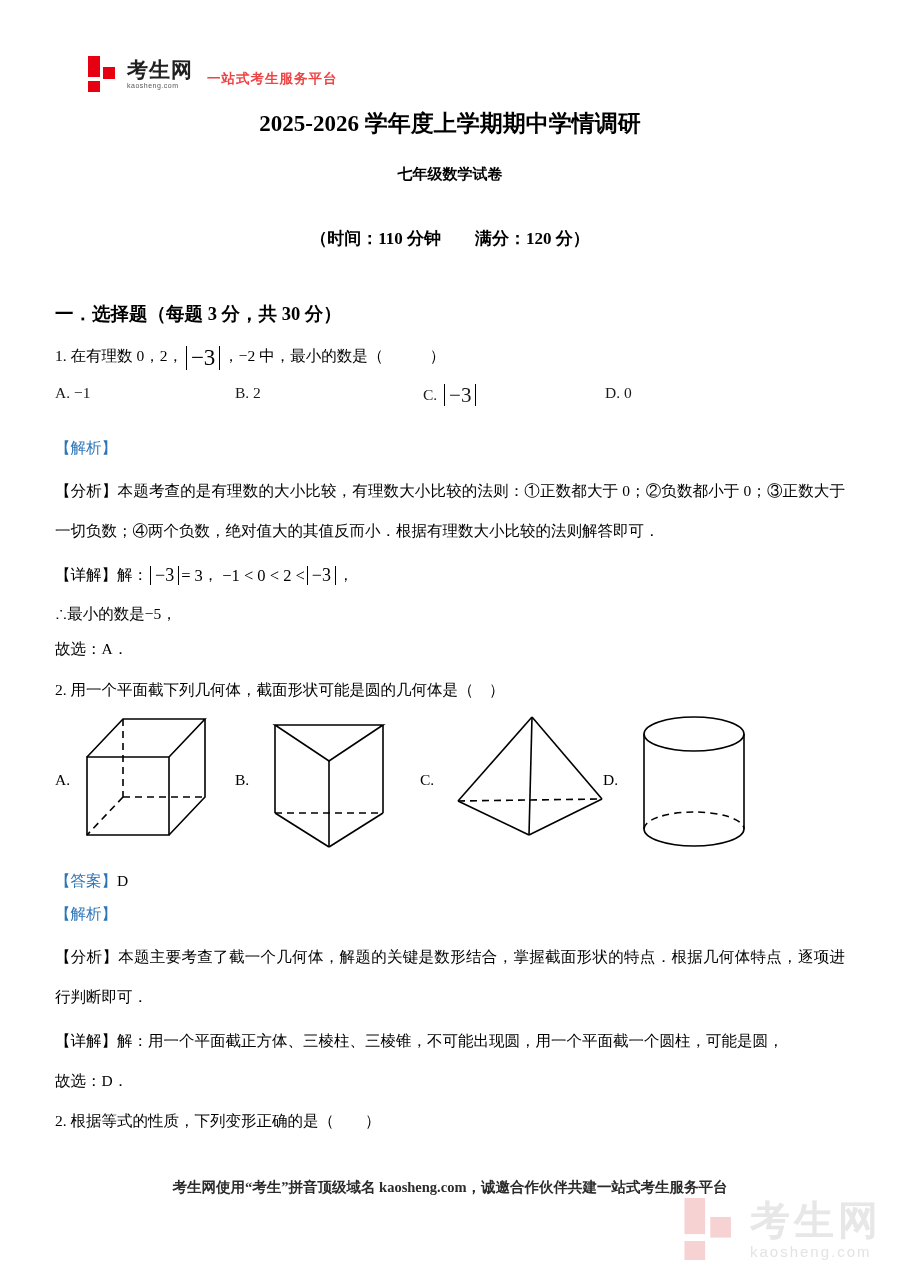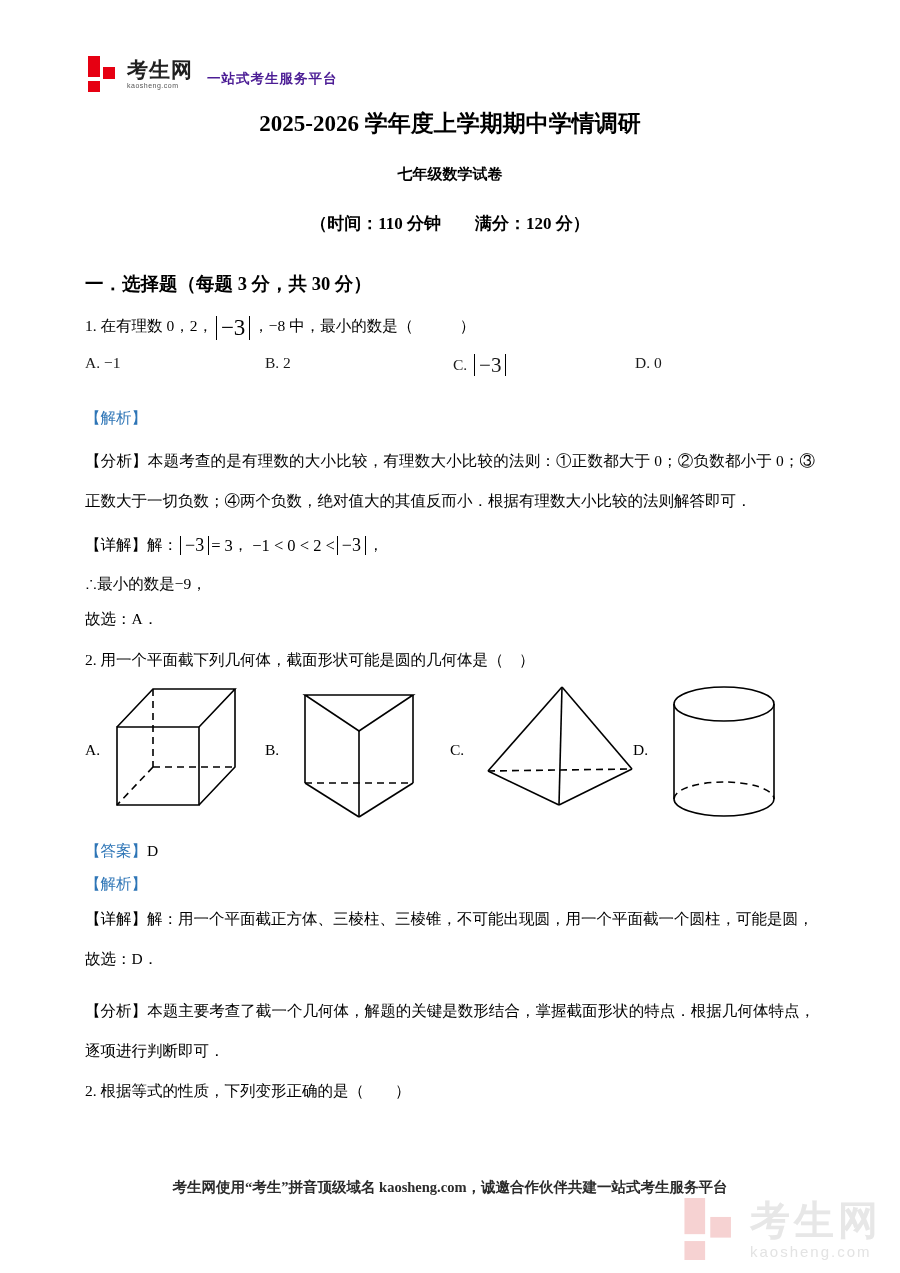--- a/index.html
+++ b/index.html
@@ -10,27 +10,27 @@
     font-family:"Liberation Serif","DejaVu Serif",serif;
     color:#1a1a1a;
     overflow:hidden;
   }
   
   .logo-row{position:absolute;top:56px;left:88px;display:flex;align-items:center;}
   .logo-icon{display:block;margin-right:7px;}
   .logo-text-block{display:flex;flex-direction:column;line-height:1;}
   .logo-name{font-size:21px;font-weight:bold;color:#202020;letter-spacing:1px;font-family:"Liberation Sans",sans-serif;}
   .logo-domain{font-size:7px;color:#555;margin-top:2px;font-family:"Liberation Sans",sans-serif;letter-spacing:.5px;}
-  .logo-tagline{font-size:13.5px;font-weight:bold;color:#4c1d95;margin-left:14px;margin-top:10px;font-family:"Liberation Sans",sans-serif;letter-spacing:1px;}
+  .logo-tagline{font-size:13.5px;font-weight:bold;color:#ef4444;margin-left:14px;margin-top:10px;font-family:"Liberation Sans",sans-serif;letter-spacing:1px;}
   
   .title1{margin:0;padding-top:108px;text-align:center;font-size:23px;font-weight:bold;color:#000;}
   .title2{margin:0;padding-top:26px;text-align:center;font-size:15px;font-weight:bold;color:#000;}
-  .info-line{margin:0;padding-top:28px;text-align:center;font-size:17px;font-weight:bold;color:#000;}
-  
-  .content{padding:0 85px;}
+  .info-line{margin:15px;padding-top:28px;text-align:center;font-size:17px;font-weight:bold;color:#000;}
+  
+  .content{padding:0 55px;}
   .sec-heading{margin:0;padding-top:36px;font-size:18.5px;font-weight:bold;color:#000;}
   .line{font-size:15.5px;color:#000;}
   .stem{padding-top:20px;}
   .q1-stem{display:flex;align-items:flex-start;}
   .abs{display:inline-block;padding:0 4px;border-left:1.6px solid #000;border-right:1.6px solid #000;line-height:1.05;}
   .abs-big{font-size:23px;margin:0 3px;}
   .abs-med{font-size:18px;margin:0 2px;}
   .mathish{font-size:16.5px;}
   
   .opt-row{position:relative;height:42px;margin-top:14px;}
@@ -84,21 +84,21 @@
   <h2 class="title2">七年级数学试卷</h2>
   <div class="info-line">（时间：110 分钟　　满分：120 分）</div>
 
   <div class="content">
 
     <h3 class="sec-heading">一．选择题（每题 3 分，共 30 分）</h3>
 
     <div class="line stem q1-stem">
       <span>1. 在有理数 0，2，</span>
       <span class="abs abs-big">−3</span>
-      <span>，−8 中，最小的数是（　　　）</span>
+      <span>，−2 中，最小的数是（　　　）</span>
     </div>
 
     <div class="opt-row">
       <span class="opt opt-a">
         <span>A.</span>&nbsp;
         <span>−1</span>
       </span>
       <span class="opt opt-b">
         <span>B.</span>&nbsp;
         <span>2</span>
@@ -122,21 +122,21 @@
     <div class="line detail-line">
       <span>【详解】</span>
       <span>解：</span>
       <span class="abs abs-med">−3</span>
       <span class="mathish">= 3</span>
       <span>，</span>&nbsp;
       <span class="mathish">−1 &lt; 0 &lt; 2 &lt;</span>
       <span class="abs abs-med">−3</span>
       <span>，</span>
     </div>
-    <div class="line concl-line">∴最小的数是−9，</div>
+    <div class="line concl-line">∴最小的数是−5，</div>
     <div class="line choose-line">故选：A．</div>
 
     <div class="line stem">2. 用一个平面截下列几何体，截面形状可能是圆的几何体是（　）</div>
 
     <div class="shapes-row">
       <span class="shape-label lab-a">A.</span>
       <div class="fig fig-a">
         <svg width="136" height="130" viewBox="0 0 136 130">
           <polygon points="8,48 90,48 90,126 8,126"></polygon>
           <polyline points="8,48 44,10 126,10 90,48"></polyline>
@@ -180,26 +180,26 @@
         </svg>
       </div>
     </div>
 
     <div class="line ans-line">
       <span class="blue">【答案】</span><span>D</span>
     </div>
     <div class="line jiexi-line">
       <span class="blue">【解析】</span>
     </div>
+    <div class="line para">
+      <span>【分析】</span><span>本题主要考查了截一个几何体，解题的关键是数形结合，掌握截面形状的特点．根据几何体特点，逐项进行判断即可．</span>
+    </div>
     <div class="line para" style="padding-top:4px;">
       <span>【详解】</span><span>解：用一个平面截正方体、三棱柱、三棱锥，不可能出现圆，用一个平面截一个圆柱，可能是圆，</span><br>
       <span>故选：D．</span>
-    </div>
-    <div class="line para">
-      <span>【分析】</span><span>本题主要考查了截一个几何体，解题的关键是数形结合，掌握截面形状的特点．根据几何体特点，逐项进行判断即可．</span>
     </div>
 
     <div class="line stem" style="padding-top:10px;">2. 根据等式的性质，下列变形正确的是（　　）</div>
 
   </div>
 
   <div class="footer">考生网使用“考生”拼音顶级域名 kaosheng.com，诚邀合作伙伴共建一站式考生服务平台</div>
 
   <div class="watermark">
     <svg class="wm-icon" width="56" height="62" viewBox="0 0 32 36">

